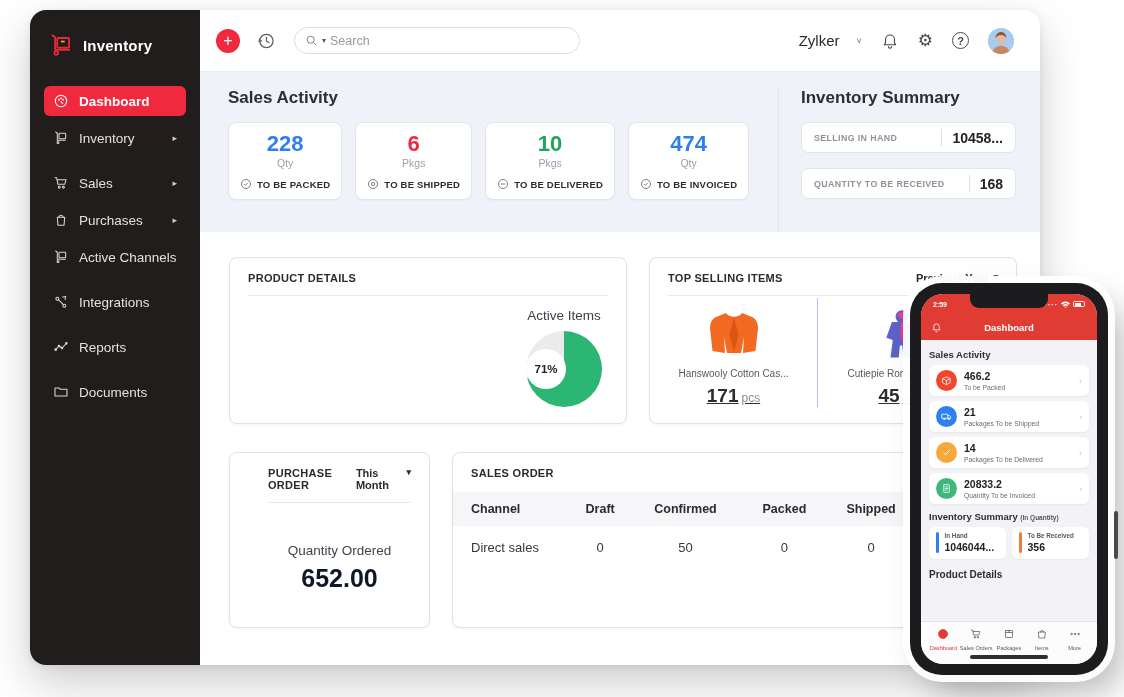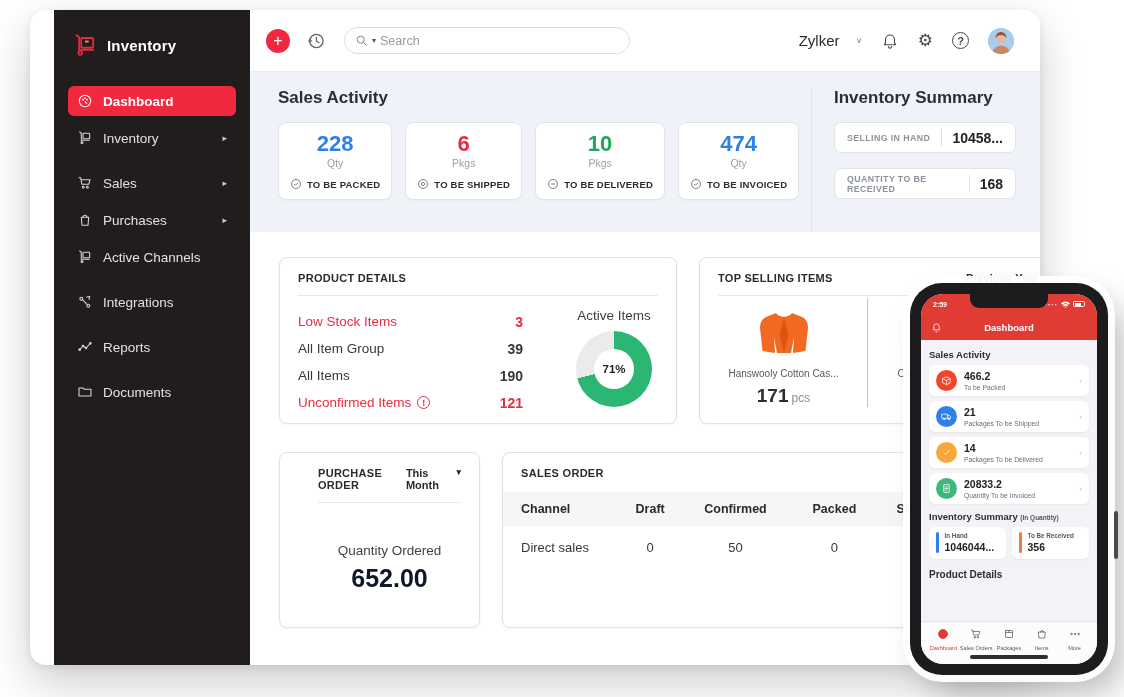--- a/index.html
+++ b/index.html
@@ -5,21 +5,21 @@
   * { margin:0; padding:0; box-sizing:border-box; }
   html,body { width:1124px; height:697px; overflow:hidden; background:#fff;
               font-family:"Liberation Sans", sans-serif; }
 
   
   .window { position:absolute; left:30px; top:10px; width:1010px; height:655px;
             background:#fff; border-radius:16px; overflow:hidden; display:flex;
             box-shadow:0 18px 45px rgba(0,0,0,.20), 0 2px 8px rgba(0,0,0,.08); z-index:1; }
 
   
-  .sidebar { width:196px; background:#211d1d; flex:none; padding:18px 14px; color:#e9e6e6;margin-left:24px; }
+  .sidebar { width:170px; background:#211d1d; flex:none; padding:18px 14px; color:#e9e6e6; }
   .logo { display:flex; align-items:center; gap:9px; padding:4px 4px 0 4px; }
   .logo-text { font-size:15px; font-weight:700; color:#fff; letter-spacing:.2px; }
   .nav { margin-top:28px; }
   .nav-item { display:flex; align-items:center; gap:10px; height:30px; padding:0 9px;
               border-radius:6px; font-size:13.5px; color:#e3e0e0; cursor:pointer; margin-bottom:7px; }
   .nav-item.active { background:#f0293e; color:#fff; font-weight:700; }
   .nav-item .arr { margin-left:auto; font-size:9px; color:#cfcccc; }
   .nav-gap { margin-top:15px; }
   .nav-ic { width:16px; height:16px; flex:none; display:inline-flex; }
   .nav-ic svg { width:16px; height:16px; stroke:#d9d5d5; fill:none; stroke-width:1.6;
@@ -96,33 +96,33 @@
   .pd-body { display:flex; padding:12px 18px 0; }
   .pd-list { width:225px; }
   .pd-row { display:flex; align-items:center; font-size:13.5px; height:27px; color:#33383f; }
   .pd-row .val { margin-left:auto; font-weight:700; font-size:14px; }
   .info-dot { width:13px; height:13px; border:1.3px solid #ec2b3f; border-radius:50%; color:#ec2b3f;
               font-size:9px; font-weight:700; display:inline-flex; align-items:center;
               justify-content:center; margin-left:6px; flex:none; }
   .pd-chart { margin-left:auto; text-align:center; padding-right:6px; }
   .pd-chart-title { font-size:13.5px; color:#3a3f47; margin-bottom:8px; }
   .donut { width:76px; height:76px; border-radius:50%; margin:0 auto; display:flex;
-           align-items:center; justify-content:center; }
+           align-items:center; justify-content:flex-start; }
   .donut-hole { width:40px; height:40px; background:#fff; border-radius:50%; display:flex;
                 align-items:center; justify-content:center; font-size:11.5px; font-weight:700; color:#222; }
 
   
   .ts-card { left:449px; top:25px; width:368px; height:167px; overflow:hidden; }
   .ts-cols { display:flex; margin-top:2px; }
   .ts-item { flex:1; text-align:center; padding-top:8px; border-right:1px solid #c4b5fd;
              min-width:0; cursor:pointer; }
   .ts-item:last-child { border-right:none; }
   .ts-img { height:58px; display:flex; align-items:center; justify-content:center; }
   .ts-name { font-size:10px; color:#565a60; margin-top:4px; white-space:nowrap; overflow:hidden; }
-  .ts-qty { margin-top:6px; font-size:19px; font-weight:700; color:#2d2d2f; }
+  .ts-qty { margin-top:6px; font-size:19px; font-weight:700; color:#2d2d2f;text-decoration:underline; }
   .ts-qty .unit { font-size:12px; font-weight:400; color:#8a8f96; margin-left:3px; }
 
   
   .po-card { left:29px; top:220px; width:201px; height:176px;padding-left:20px; }
   .po-body { text-align:center; margin-top:40px; }
   .po-label { font-size:13.5px; color:#3f444b; }
   .po-value { font-size:25px; font-weight:700; color:#0f172a; margin-top:6px; }
 
   
   .so-card { left:252px; top:220px; width:466px; height:176px; }
@@ -416,39 +416,20 @@
     </div>
 
     <div class="content">
 
       <div class="card pd-card">
         <div class="card-head">
           <span class="card-title">PRODUCT DETAILS</span>
         </div>
         <div class="card-rule"></div>
         <div class="pd-body">
-          <div class="pd-list">
-            <div class="pd-row">
-              <span style="color: rgb(236, 43, 63);">Low Stock Items</span>
-              <span class="val" style="color: rgb(236, 43, 63);">3</span>
-            </div>
-            <div class="pd-row">
-              <span>All Item Group</span>
-              <span class="val">39</span>
-            </div>
-            <div class="pd-row">
-              <span>All Items</span>
-              <span class="val">190</span>
-            </div>
-            <div class="pd-row">
-              <span style="color: rgb(236, 43, 63);">Unconfirmed Items</span>
-              <span class="info-dot">!</span>
-              <span class="val" style="color: rgb(236, 43, 63);">121</span>
-            </div>
-          </div>
           <div class="pd-chart">
             <div class="pd-chart-title">Active Items</div>
             <div class="donut" style="background: conic-gradient(rgb(43, 182, 115) 0deg, rgb(43, 182, 115) 71%, rgb(235, 235, 235) 0deg);">
               <span class="donut-hole">71%</span>
             </div>
           </div>
         </div>
       </div>
 
       <div class="card ts-card">

